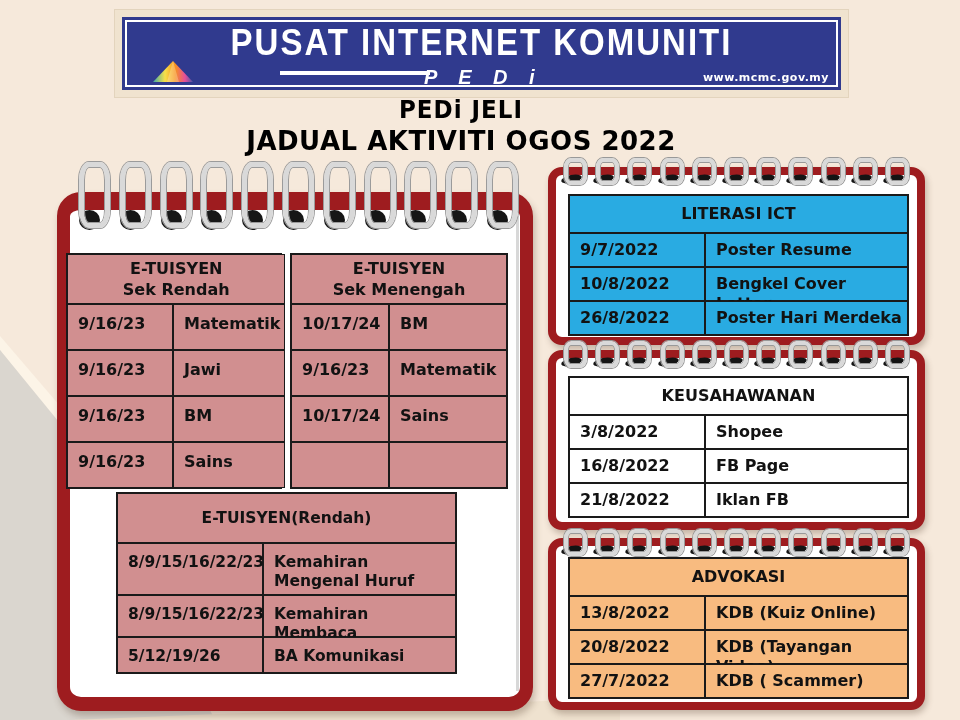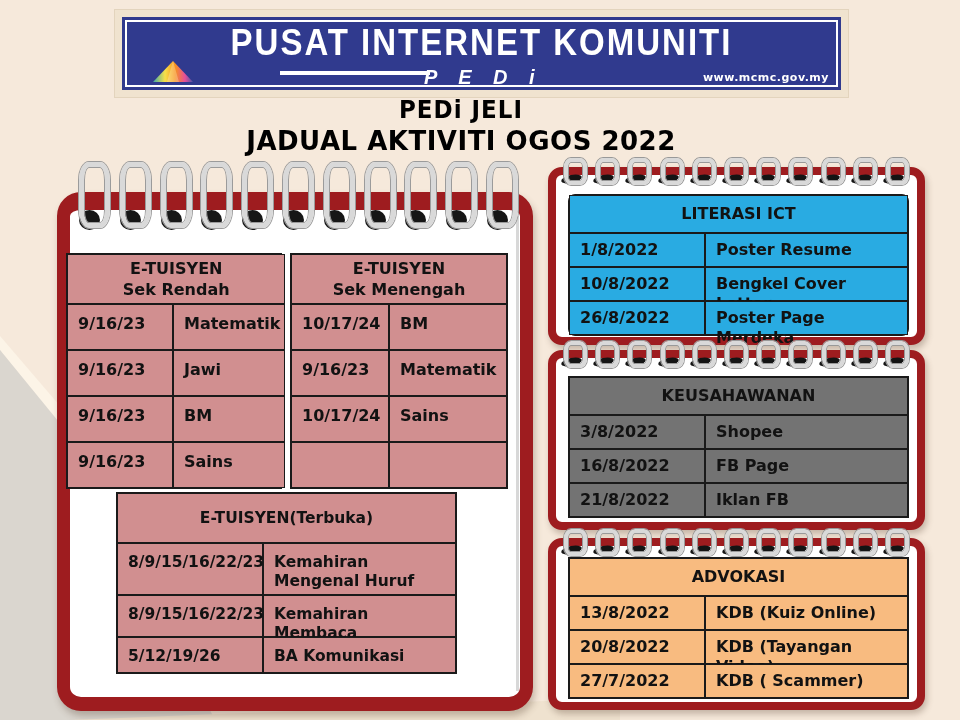--- a/index.html
+++ b/index.html
@@ -71,35 +71,35 @@
 
   
   .tbl { position:absolute; display:grid; border:1px solid #1A1A1A; z-index:4; color:#121212; font-weight:bold; }
   .tbl > div { border:1px solid #1A1A1A; }
   .th { grid-column:1/-1; display:flex; flex-direction:column; align-items:center; justify-content:center;
         text-align:center; line-height:1.32; }
   .td { padding:9px 4px 0 10px; line-height:1.25; }
 
   .pink   { background:#0f172a; } .pink   > div { background:#D18F90; }
   .blue   > div { background:#29ABE2; }
-  .green  > div { background:#737373; }
+  .green  > div { background:#ffffff; }
   .orange > div { background:#F8BB80; }
 
   .t-rendah   { left:66px;  top:253px; width:216px; font-size:16px;
                 grid-template-columns:106px 1fr; grid-template-rows:50px 46px 46px 46px 46px; }
   .t-menengah { left:290px; top:253px; width:218px; font-size:16px;
                 grid-template-columns:98px 1fr;  grid-template-rows:50px 46px 46px 46px 46px; }
   .t-terbuka  { left:116px; top:492px; width:341px; font-size:15.5px;
                 grid-template-columns:146px 1fr; grid-template-rows:50px 52px 42px 36px; }
   .t-terbuka .td { }
 
   .rtbl { width:341px; font-size:16px; grid-template-columns:136px 1fr;
           grid-template-rows:38px 34px 34px 34px; }
   .rtbl .td { padding-top:6px; }
-  .rt-1 { left:568px; top:194px;border-radius:7px; }
+  .rt-1 { left:568px; top:194px; }
   .rt-2 { left:568px; top:376px; }
   .rt-3 { left:568px; top:557px; }
 </style>
 </head>
 <body>
 
 <div class="stage">
 
   <div class="bg-wedge-hi"></div>
   <div class="bg-wedge-gray"></div>
@@ -170,21 +170,21 @@
     <div class="td">9/16/23</div>
     <div class="td">Matematik</div>
     <div class="td">10/17/24</div>
     <div class="td">Sains</div>
     <div class="td"></div>
     <div class="td"></div>
   </div>
 
   <div class="tbl pink t-terbuka">
     <div class="th">
-      <span>E-TUISYEN(Terbuka)</span>
+      <span>E-TUISYEN(Rendah)</span>
     </div>
     <div class="td">8/9/15/16/22/23</div>
     <div class="td">Kemahiran Mengenal Huruf</div>
     <div class="td">8/9/15/16/22/23</div>
     <div class="td">Kemahiran Membaca</div>
     <div class="td">5/12/19/26</div>
     <div class="td">BA Komunikasi</div>
   </div>
 
   <div class="panel panel-1"></div>
@@ -198,26 +198,26 @@
     <span class="ring-sm"></span>
     <span class="ring-sm"></span>
     <span class="ring-sm"></span>
     <span class="ring-sm"></span>
     <span class="ring-sm"></span>
   </div>
   <div class="tbl blue rtbl rt-1">
     <div class="th">
       <span>LITERASI ICT</span>
     </div>
-    <div class="td">1/8/2022</div>
+    <div class="td">9/7/2022</div>
     <div class="td">Poster Resume</div>
     <div class="td">10/8/2022</div>
     <div class="td">Bengkel Cover Letter</div>
     <div class="td">26/8/2022</div>
-    <div class="td">Poster Page Merdeka</div>
+    <div class="td">Poster Hari Merdeka</div>
   </div>
 
   <div class="panel panel-2"></div>
   <div class="rings rings-sm rings-sm-2">
     <span class="ring-sm"></span>
     <span class="ring-sm"></span>
     <span class="ring-sm"></span>
     <span class="ring-sm"></span>
     <span class="ring-sm"></span>
     <span class="ring-sm"></span>

